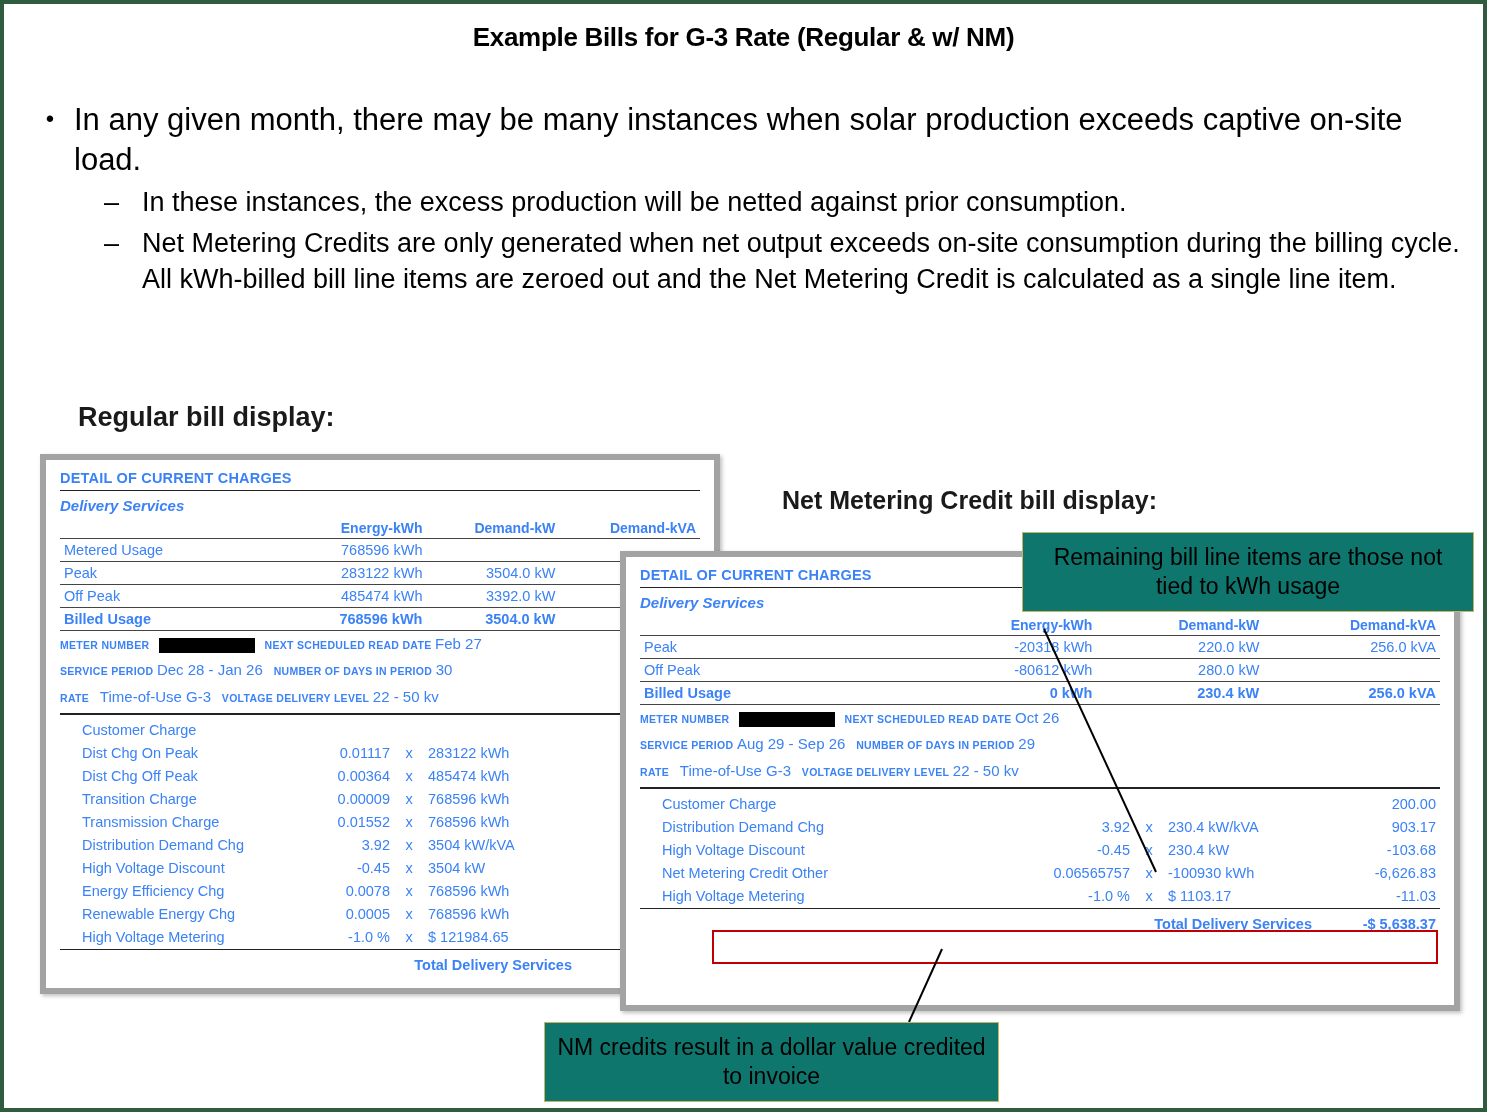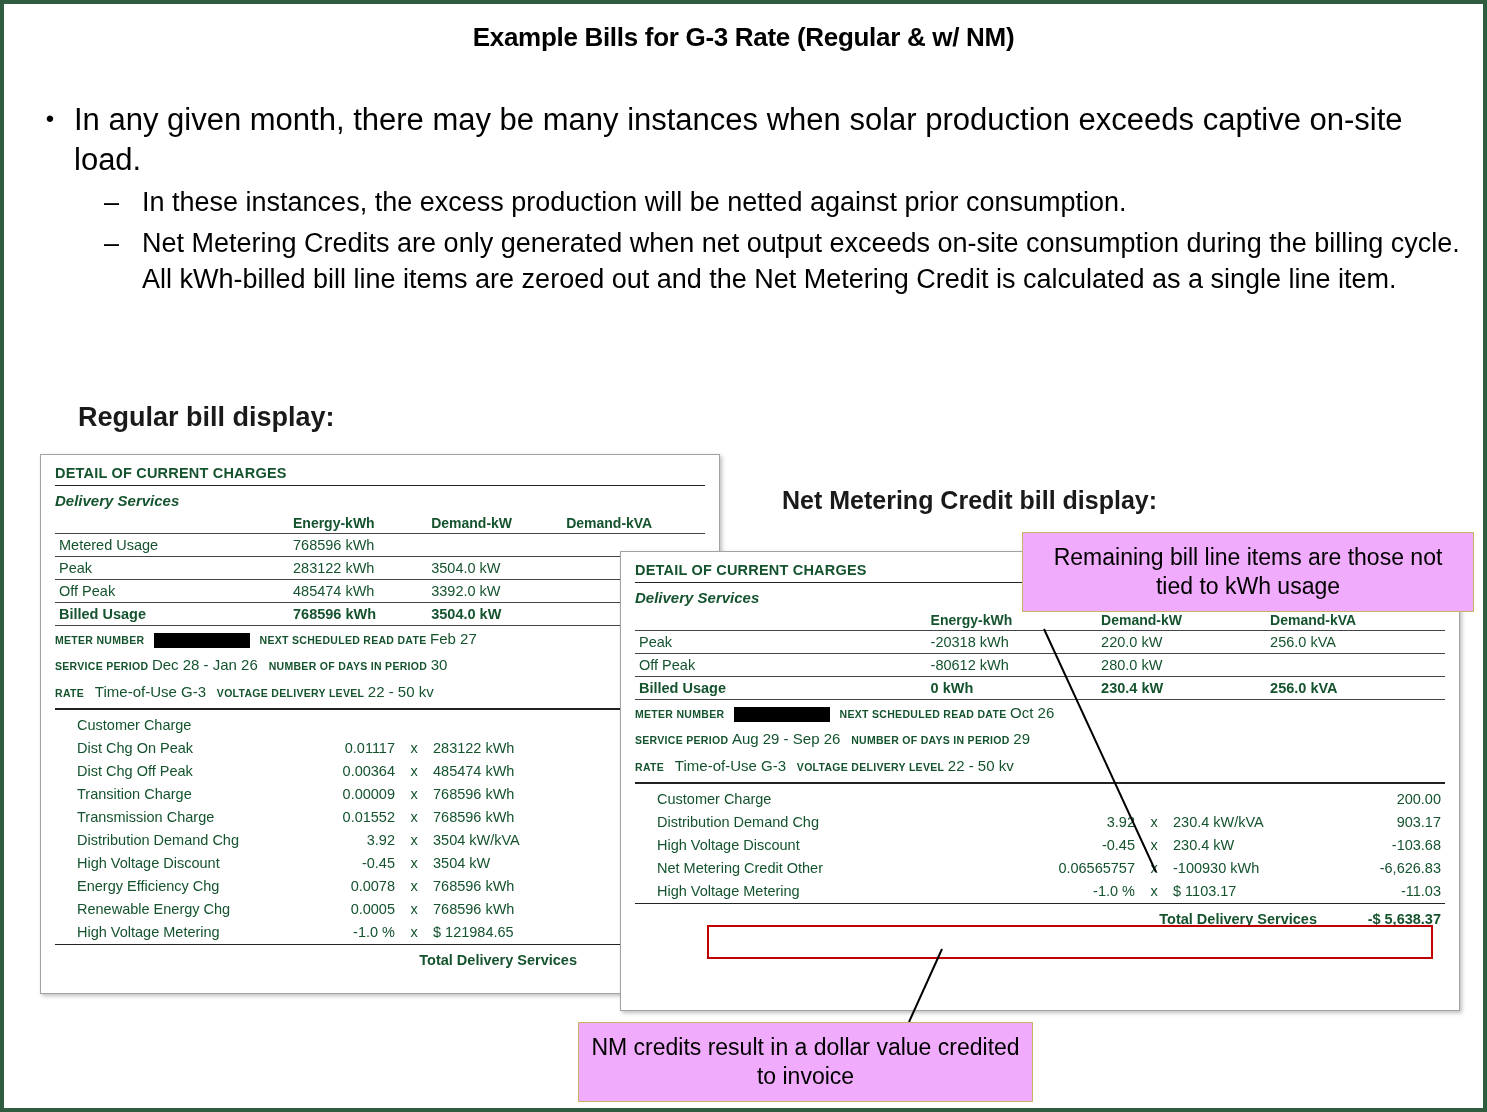--- a/index.html
+++ b/index.html
@@ -94,24 +94,24 @@
   #nm-heading {
     left: 760px;
     top: 90px;
     font-size: 25px;
   }
 
   
   .bill {
     position: absolute;
     background: #ffffff;
-    border: 1px solid #a3a3a3;
+    border: 6px solid #a3a3a3;
     box-shadow: 2px 2px 4px rgba(0,0,0,0.25);
     font-size: 14px;
-    color: #14532d;
+    color: #3b82f6;
     box-sizing: border-box;
   }
   #bill-regular {
     left: 18px;
     top: 58px;
     width: 680px;
     height: 540px;
     overflow: hidden;
   }
   #bill-nm {
@@ -140,21 +140,21 @@
 
   table.usage { width: 100%; border-collapse: collapse; font-size: 14.5px; }
   table.usage th {
     font-weight: bold;
     text-align: center;
     font-size: 14px;
     padding: 2px 4px;
   }
   table.usage td { padding: 3px 4px; }
   table.usage .lbl { text-align: left; width: 36%; }
-  table.usage .num { text-align: left; }
+  table.usage .num { text-align: right; }
   table.usage tr.rule td, table.usage tr.rule th { border-bottom: 1px solid #444; }
   table.usage tr.bold td { font-weight: bold; }
 
   .meta { font-size: 13px; line-height: 1.75; }
   .meta .cap {
     font-size: 10.5px;
     font-weight: bold;
     letter-spacing: .3px;
     text-transform: uppercase;
   }
@@ -181,30 +181,30 @@
 
   .highlight-box {
     position: absolute;
     border: 2px solid #c00000;
     pointer-events: none;
   }
 
   
   .callout {
     position: absolute;
-    background: #f0abfc;
+    background: #0f766e;
     border: 1px solid #c8b560;
     font-size: 23px;
     line-height: 1.25;
     text-align: center;
     padding: 10px 12px;
     box-sizing: border-box;
   }
   #callout-remaining { left: 1018px; top: 528px; width: 452px; }
-  #callout-nmcredit  { left: 574px;  top: 1018px; width: 455px; }
+  #callout-nmcredit  { left: 540px;  top: 1018px; width: 455px; }
 
   #leader-svg { position: absolute; left: 0; top: 0; width: 1487px; height: 1112px; pointer-events: none; }
 </style>
 </head>
 <body>
 
 <div id="slide">
 
   <div class="title">Example Bills for G-3 Rate (Regular &amp; w/ NM)</div>
 

